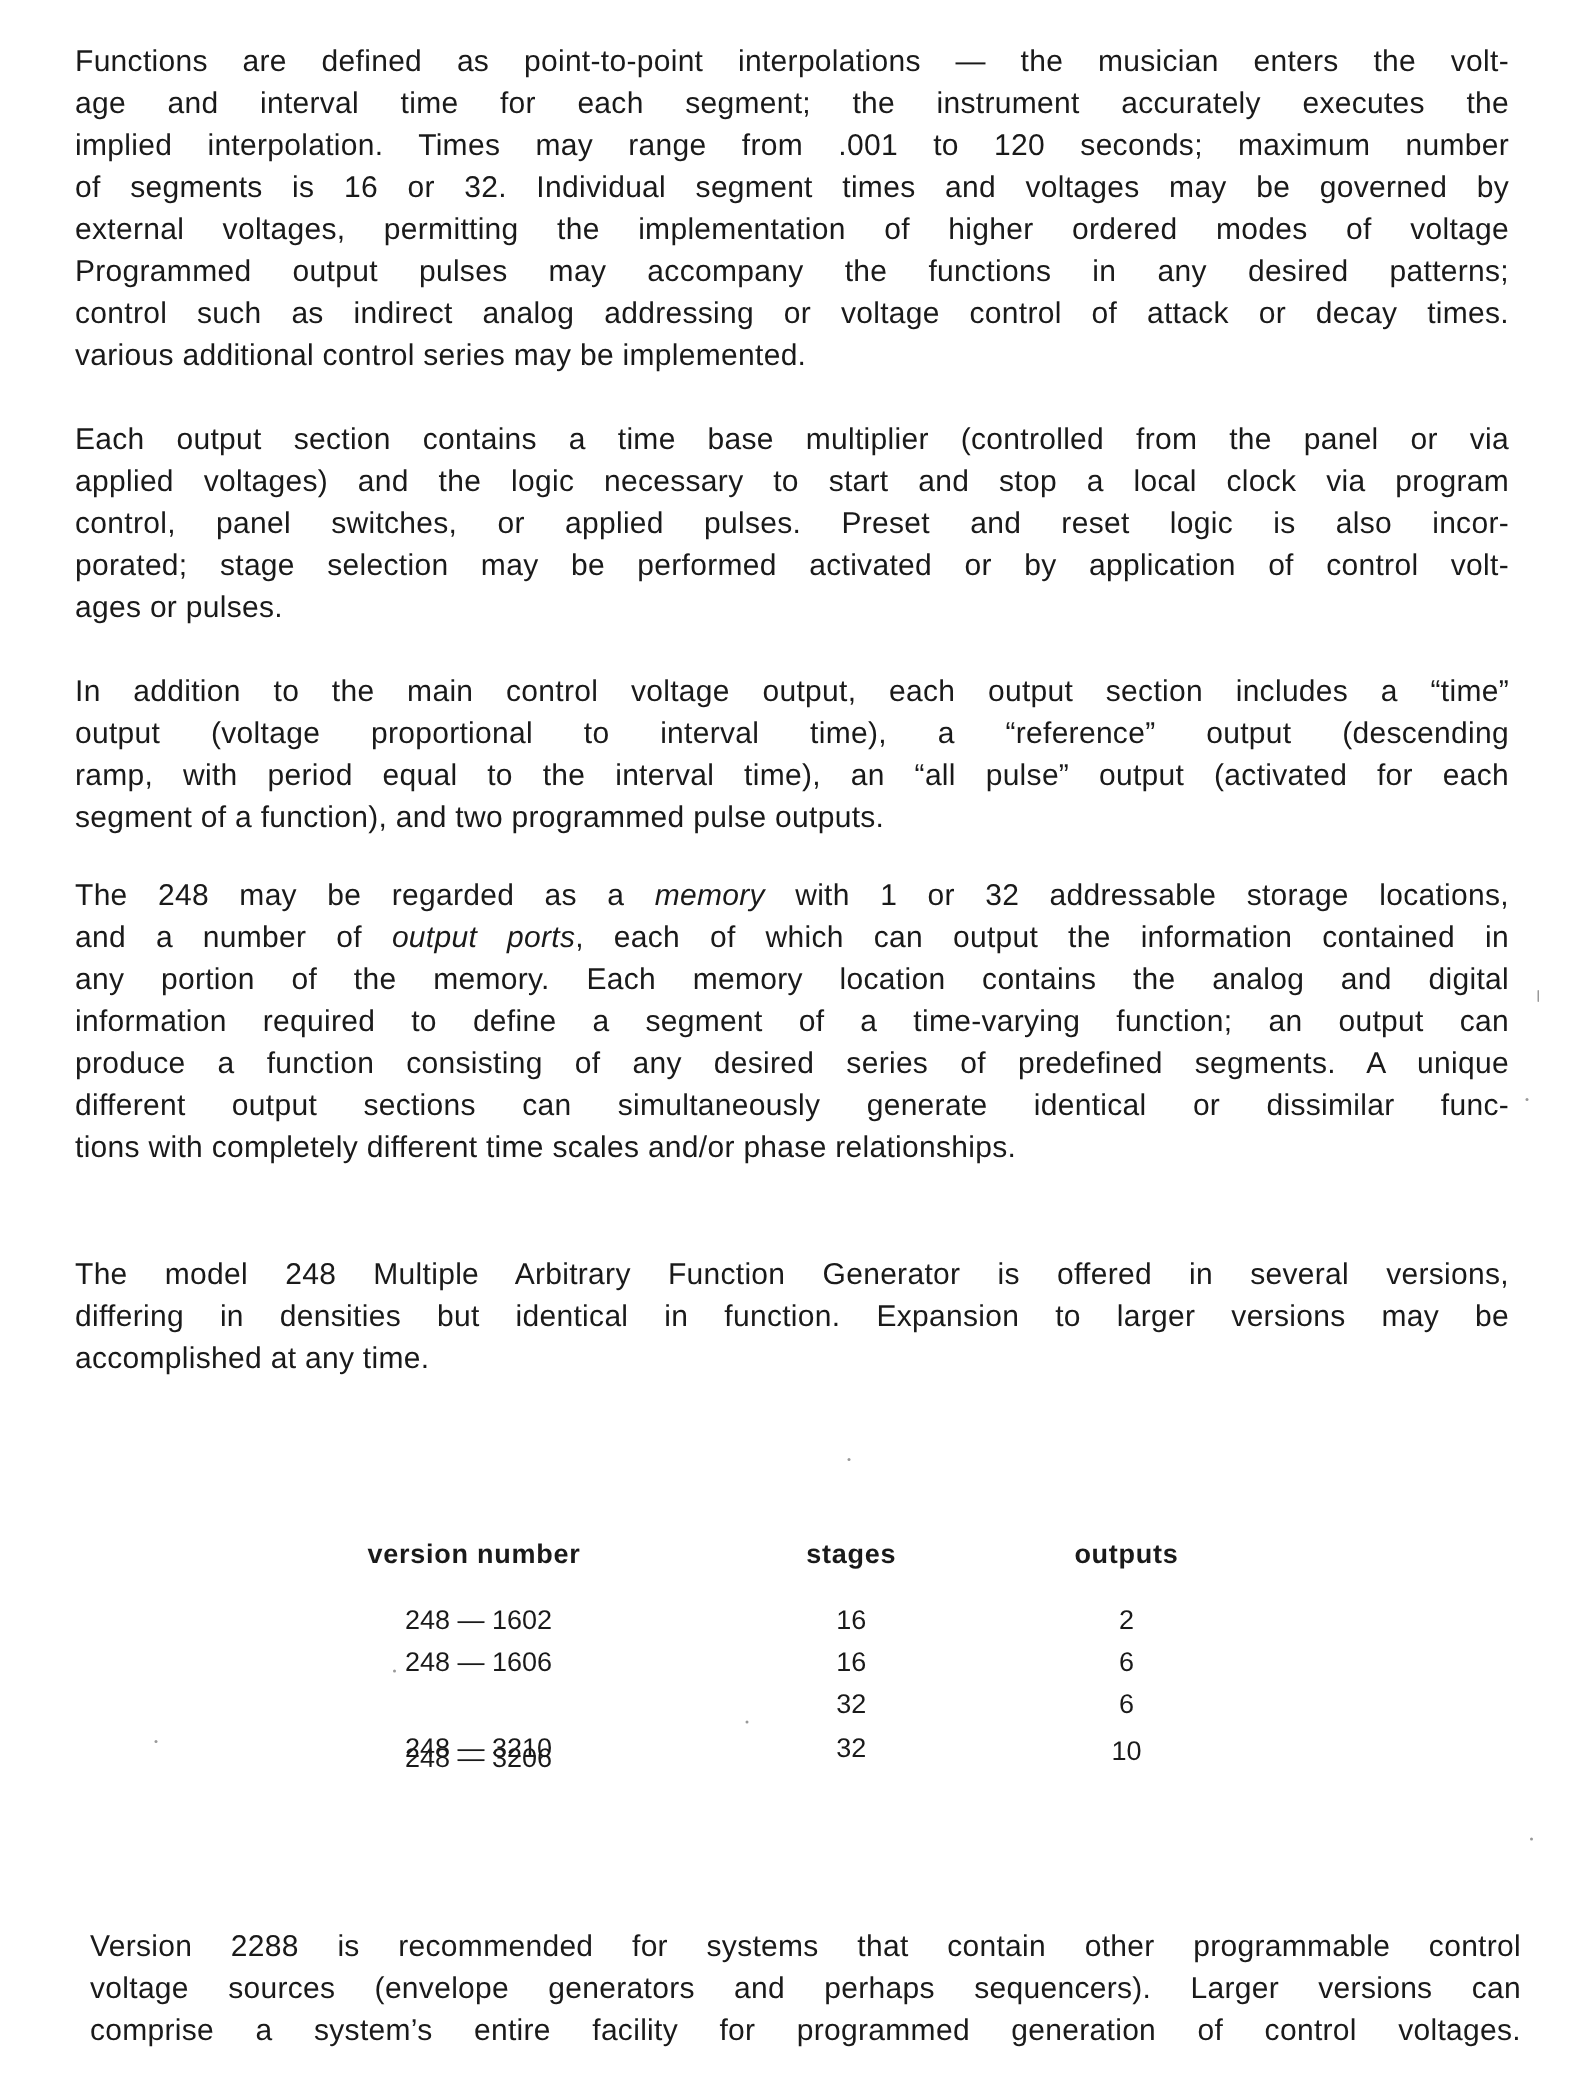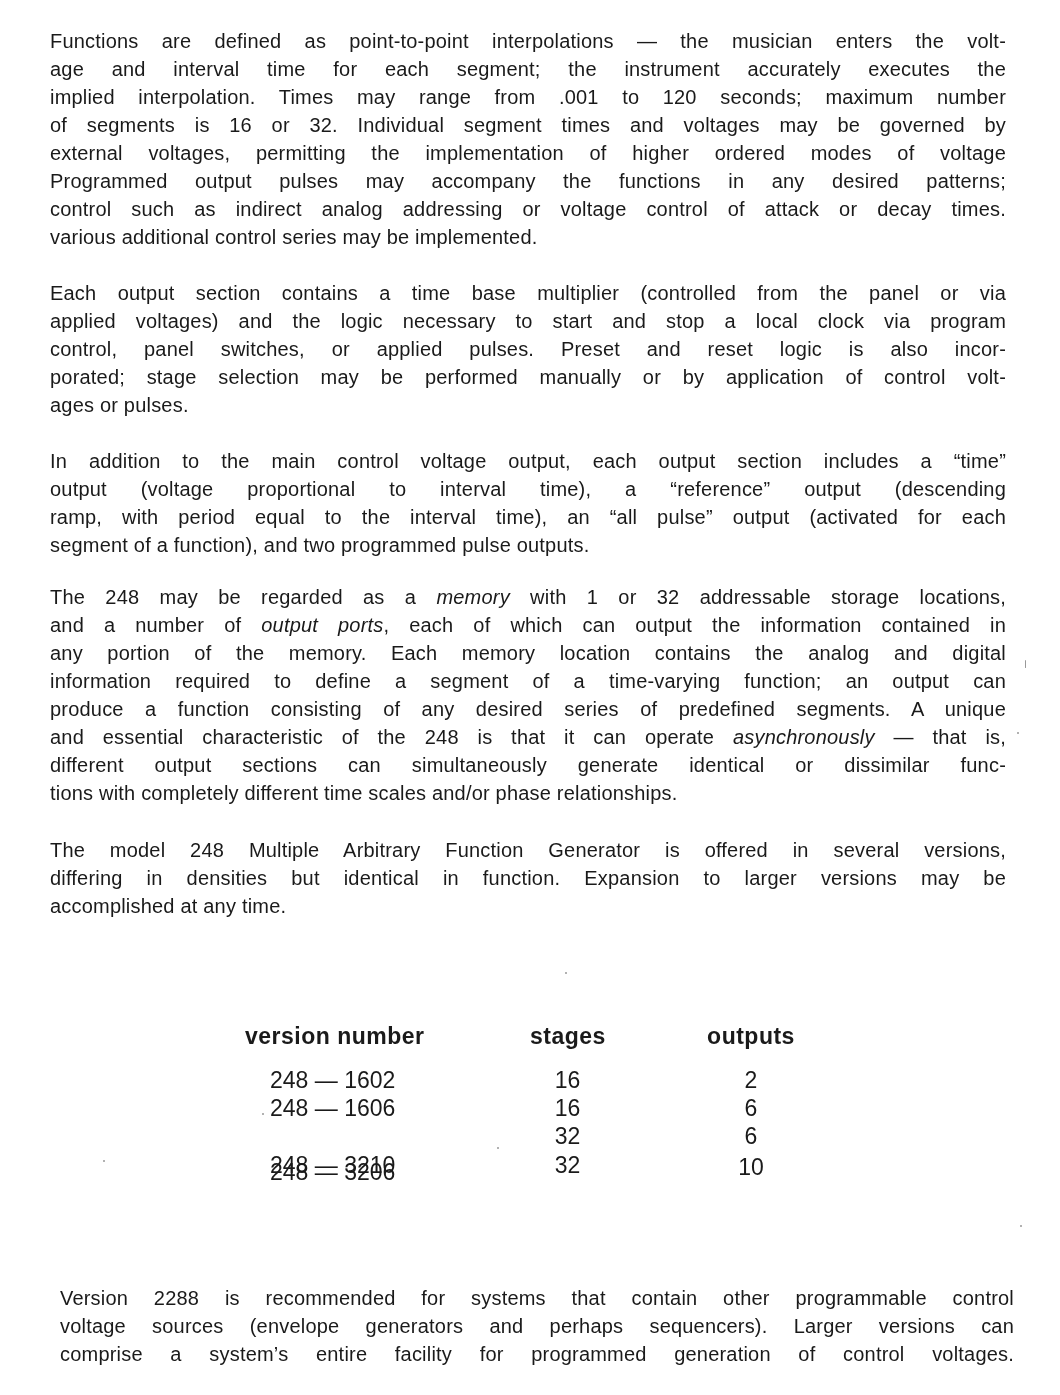--- a/index.html
+++ b/index.html
@@ -9,21 +9,21 @@
   }
   .para { position: absolute; left: 50px; width: 956px; }
   .line {
     display: block; height: 28px; line-height: 28px; font-size: 20px;
     text-align: justify; text-align-last: justify; white-space: nowrap;
     letter-spacing: 0.2px;
   }
   .line.last { text-align-last: left; }
   em { font-style: italic; }
   .table { position: absolute; left: 0; top: 1020px; width: 1060px; }
-  .th, .td { position: absolute; font-size: 23px; line-height: 28px; white-space: nowrap; }
+  .th, .td { position: absolute; font-size: 18px; line-height: 28px; white-space: nowrap; }
   .th { font-weight: bold; letter-spacing: 0.5px; }
   .c1 { left: 245px; width: 185px; text-align: left; }
   .c1d { left: 270px; width: 140px; text-align: left; }
   .c2 { left: 530px; width: 75px; text-align: center; }
   .c3 { left: 705px; width: 92px; text-align: center; }
   .speck { position: absolute; width: 2px; height: 2px; background: #999; border-radius: 1px; }
 </style>
 </head>
 <body>
 
@@ -35,38 +35,37 @@
   <span class="line">external voltages, permitting the implementation of higher ordered modes of voltage</span>
   <span class="line">Programmed output pulses may accompany the functions in any desired patterns;</span>
   <span class="line">control such as indirect analog addressing or voltage control of attack or decay times.</span>
   <span class="line last">various additional control series may be implemented.</span>
 </div>
 
 <div class="para" style="top:279px;">
   <span class="line">Each output section contains a time base multiplier (controlled from the panel or via</span>
   <span class="line">applied voltages) and the logic necessary to start and stop a local clock via program</span>
   <span class="line">control, panel switches, or applied pulses. Preset and reset logic is also incor-</span>
-  <span class="line">porated; stage selection may be performed manually or by application of control volt-</span>
+  <span class="line">porated; stage selection may be performed activated or by application of control volt-</span>
   <span class="line last">ages or pulses.</span>
 </div>
 
 <div class="para" style="top:447px;">
   <span class="line">In addition to the main control voltage output, each output section includes a “time”</span>
   <span class="line">output (voltage proportional to interval time), a “reference” output (descending</span>
   <span class="line">ramp, with period equal to the interval time), an “all pulse” output (activated for each</span>
   <span class="line last">segment of a function), and two programmed pulse outputs.</span>
 </div>
 
 <div class="para" style="top:583px;">
   <span class="line"><span>The 248 may be regarded as a </span><em>memory</em><span> with 1 or 32 addressable storage locations,</span></span>
   <span class="line"><span>and a number of </span><em>output ports</em><span>, each of which can output the information contained in</span></span>
   <span class="line"><span>any portion of the memory. Each memory location contains the analog and digital</span></span>
   <span class="line"><span>information required to define a segment of a time-varying function; an output can</span></span>
   <span class="line"><span>produce a function consisting of any desired series of predefined segments. A unique</span></span>
-  <span class="line"><span>and essential characteristic of the 248 is that it can operate </span><em>asynchronously</em><span> — that is,</span></span>
   <span class="line"><span>different output sections can simultaneously generate identical or dissimilar func-</span></span>
   <span class="line last"><span>tions with completely different time scales and/or phase relationships.</span></span>
 </div>
 
 <div class="para" style="top:836px;">
   <span class="line">The model 248 Multiple Arbitrary Function Generator is offered in several versions,</span>
   <span class="line">differing in densities but identical in function. Expansion to larger versions may be</span>
   <span class="line last">accomplished at any time.</span>
 </div>
 

